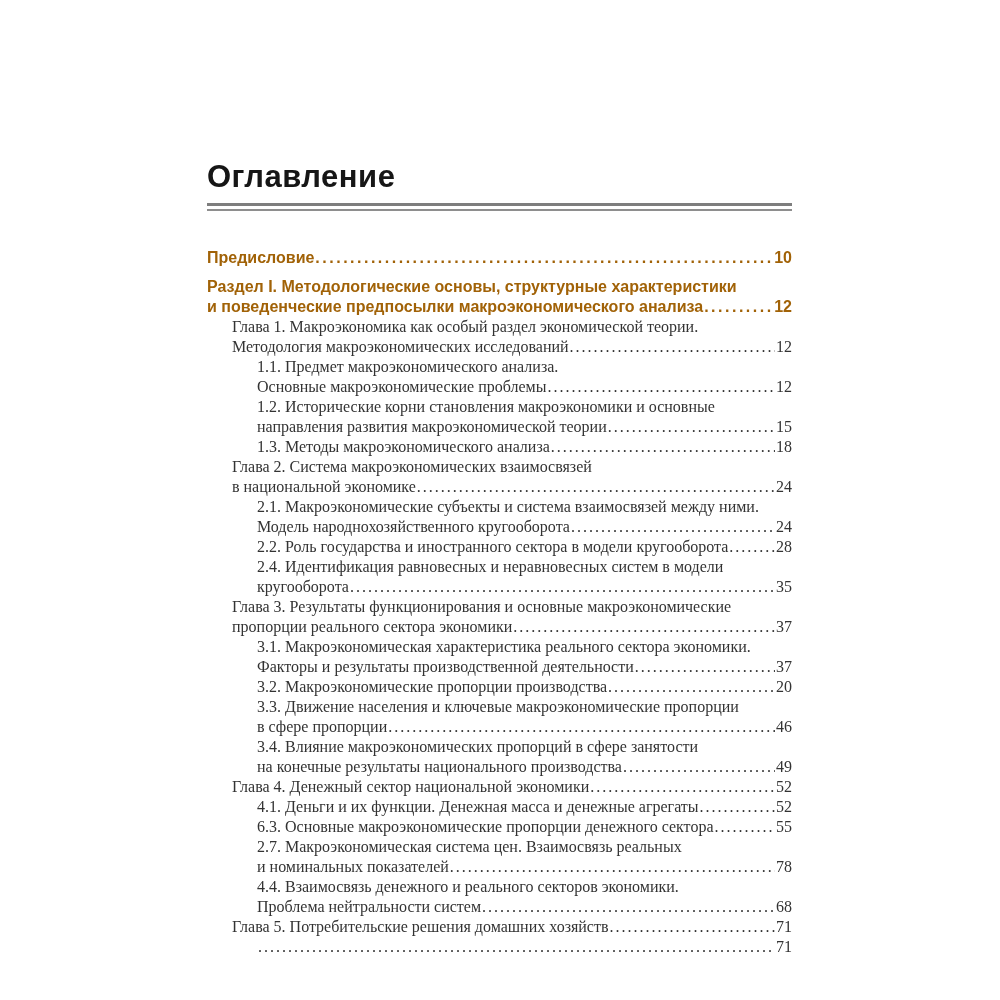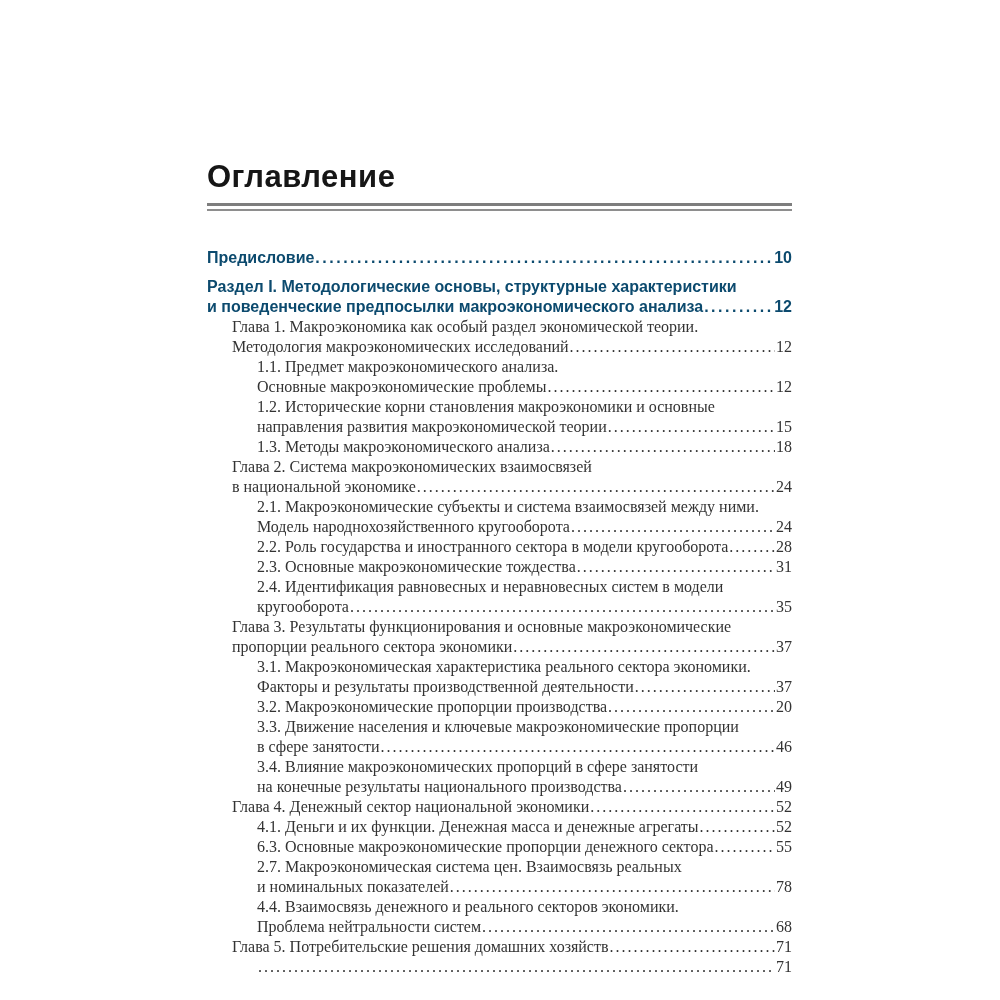--- a/index.html
+++ b/index.html
@@ -39,21 +39,21 @@
     font-family: "Liberation Serif", serif;
     font-size: 16px;
     line-height: 20px;
     color: #333333;
   }
   .entry { margin: 0; }
   .toc-list .entry:first-child { margin-bottom: 9px; }
   .entry.bold {
     font-family: "Liberation Sans", sans-serif;
     font-weight: 700;
-    color: #0c4a6e;
+    color: #a16207;
   }
   .entry.bold .dots::after { letter-spacing: 2.5px; }
   .entry.level-1 { padding-left: 25px; }
   .entry.level-2 { padding-left: 50px; }
   .line { white-space: nowrap; }
   .line-last {
     display: flex;
     align-items: baseline;
   }
   .line-last .text {
@@ -146,27 +146,20 @@
     </div>
   </div>
         <div class="entry level-2">
     <div class="line line-last">
       <span class="text">2.2. Роль государства и иностранного сектора в модели кругооборота</span>
       <span class="dots"></span>
       <span class="page-num">28</span>
     </div>
   </div>
         <div class="entry level-2">
-    <div class="line line-last">
-      <span class="text">2.3. Основные макроэкономические тождества</span>
-      <span class="dots"></span>
-      <span class="page-num">31</span>
-    </div>
-  </div>
-        <div class="entry level-2">
     <div class="line">2.4. Идентификация равновесных и неравновесных систем в модели</div>
           <div class="line line-last">
       <span class="text">кругооборота</span>
       <span class="dots"></span>
       <span class="page-num">35</span>
     </div>
   </div>
         <div class="entry level-1">
     <div class="line">Глава 3. Результаты функционирования и основные макроэкономические</div>
           <div class="line line-last">
@@ -186,21 +179,21 @@
         <div class="entry level-2">
     <div class="line line-last">
       <span class="text">3.2. Макроэкономические пропорции производства</span>
       <span class="dots"></span>
       <span class="page-num">20</span>
     </div>
   </div>
         <div class="entry level-2">
     <div class="line">3.3. Движение населения и ключевые макроэкономические пропорции</div>
           <div class="line line-last">
-      <span class="text">в сфере занятости</span>
+      <span class="text">в сфере пропорции</span>
       <span class="dots"></span>
       <span class="page-num">46</span>
     </div>
   </div>
         <div class="entry level-2">
     <div class="line">3.4. Влияние макроэкономических пропорций в сфере занятости</div>
           <div class="line line-last">
       <span class="text">на конечные результаты национального производства</span>
       <span class="dots"></span>
       <span class="page-num">49</span>

